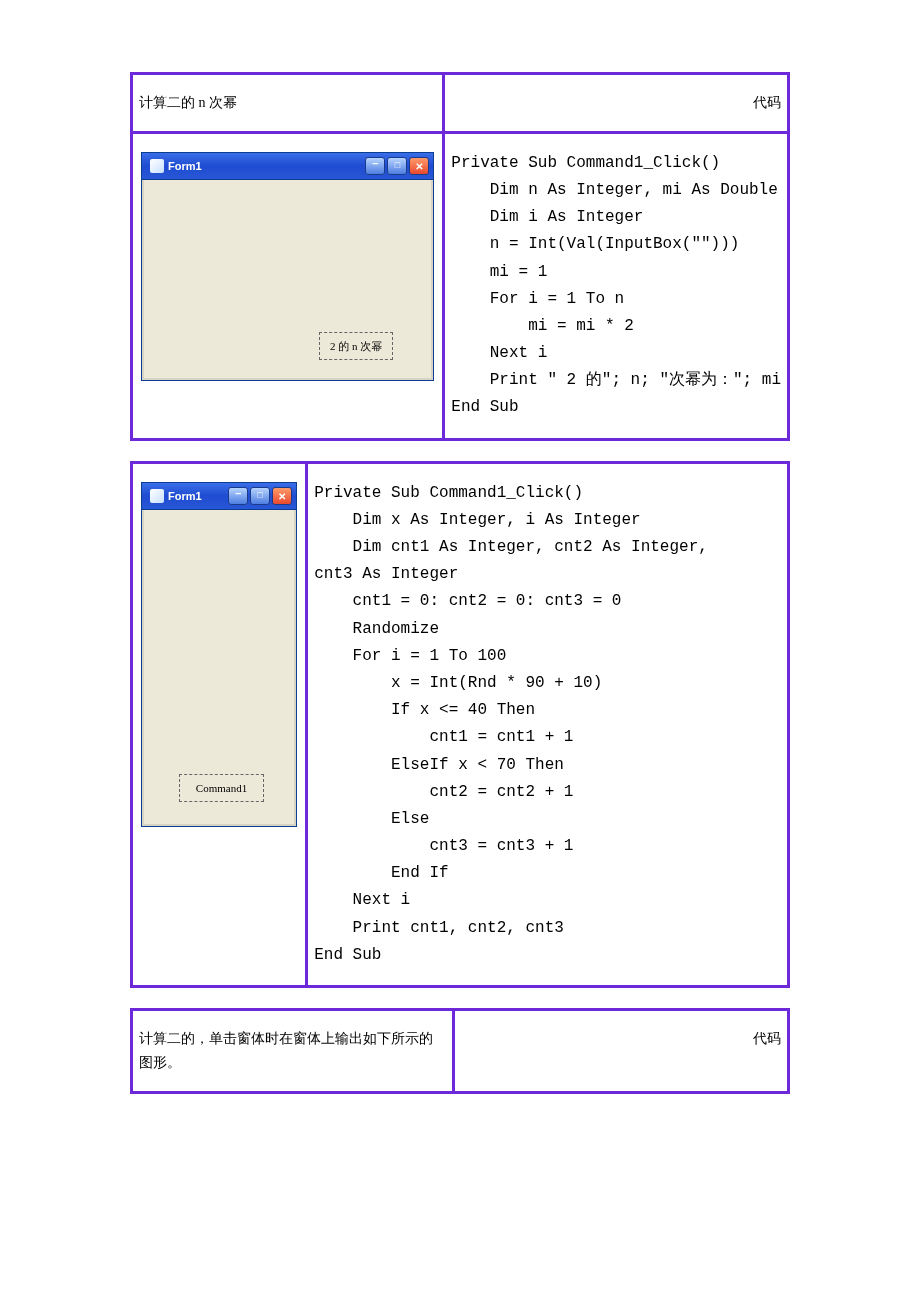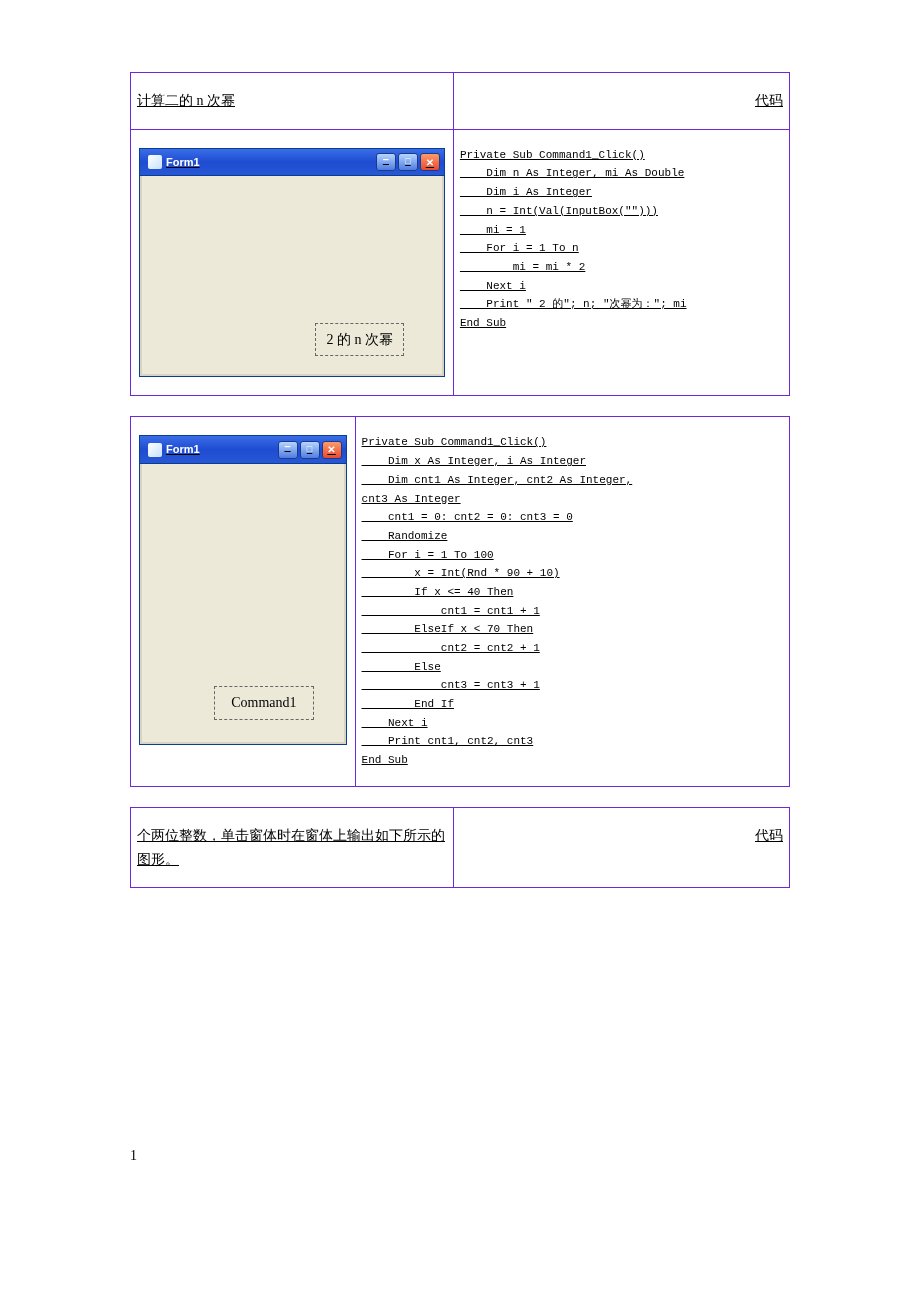--- a/index.html
+++ b/index.html
@@ -10,33 +10,32 @@
   color: #000;
   width: 920px;
   padding: 72px 130px 40px;
 }
 .tbl {
   width: 100%;
   border-collapse: collapse;
   margin-bottom: 20px;
 }
 .tbl td {
-  border: 1px solid #6d28d9;
+  border: 3px solid #6d28d9;
   vertical-align: top;
   padding: 16px 6px;
   line-height: 1.7;
-  text-decoration: underline;
 }
 .col-left { width: 49%; }
 .col-right { width: 51%; }
 .hdr-right { text-align: right; }
 .code-cell {
   font-family: Consolas, "Courier New", monospace;
   white-space: pre;
-  font-size: 11px;
+  font-size: 16px;
   line-height: 1.7;
   border-radius: 13px;
 }
 .form-hold { padding: 0; }
 .vb-form {
   border: 1px solid #0b3d91;
   background: #ece9d8;
   margin: 2px;
   position: relative;
 }
@@ -78,27 +77,27 @@
 .win-min::after { content: "–"; position: relative; top: -3px; }
 .win-max::after { content: "□"; font-size: 9px; }
 .win-close::after { content: "✕"; font-size: 10px; }
 .client {
   background: #ece9d8;
   border: 2px solid #d7d3c5;
   border-top: none;
   position: relative;
 }
 .form1 .client { height: 200px; }
-.form2 .client { height: 280px; }
+.form2 .client { height: 316px; }
 .vb-button {
   position: absolute;
   background: #ece9d8;
   border: 1px dashed #666;
   font-family: SimSun, "宋体", serif;
-  font-size: 14px;
+  font-size: 11px;
   padding: 4px 10px;
   text-align: center;
 }
 .form1 .vb-button { right: 38px; bottom: 18px; }
 .form2 .vb-button { right: 30px; bottom: 22px; padding: 4px 16px; }
 .page-num {
   margin-top: 260px;
   font-family: SimSun, "宋体", serif;
 }
 </style>
@@ -183,19 +182,19 @@
     Next i
     Print cnt1, cnt2, cnt3
 End Sub</td>
   </tr>
 </tbody>
   </table>
 
 <table class="tbl">
   <tbody>
       <tr>
-    <td class="col-left">个两位整数，单击窗体时在窗体上输出如下所示的图形。</td>
+    <td class="col-left">计算二的，单击窗体时在窗体上输出如下所示的图形。</td>
     <td class="col-right hdr-right">代码</td>
   </tr>
 </tbody>
   </table>
 
 <div class="page-num">1</div>
 
 </body></html>

